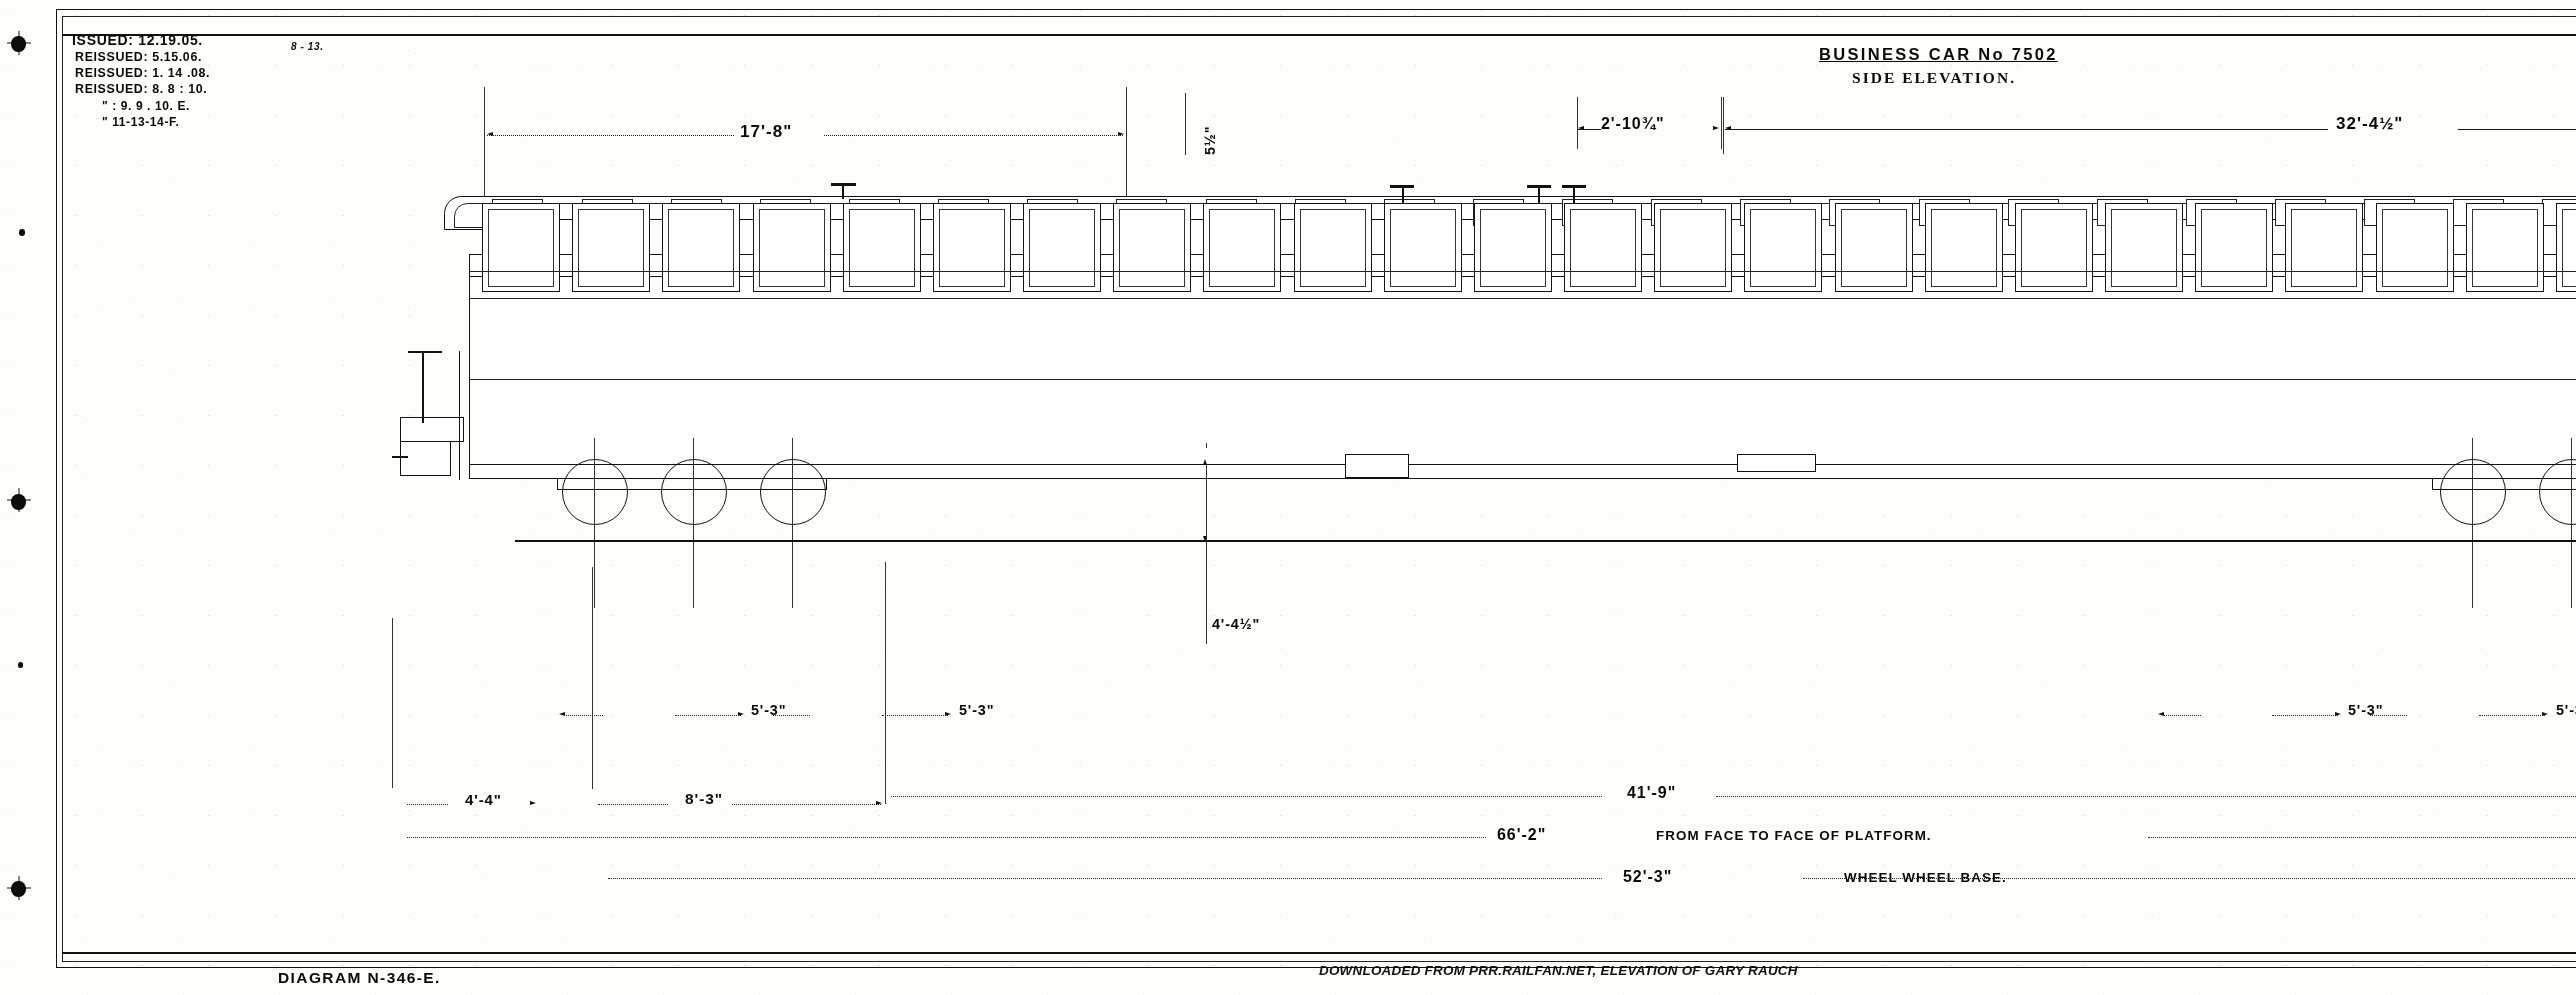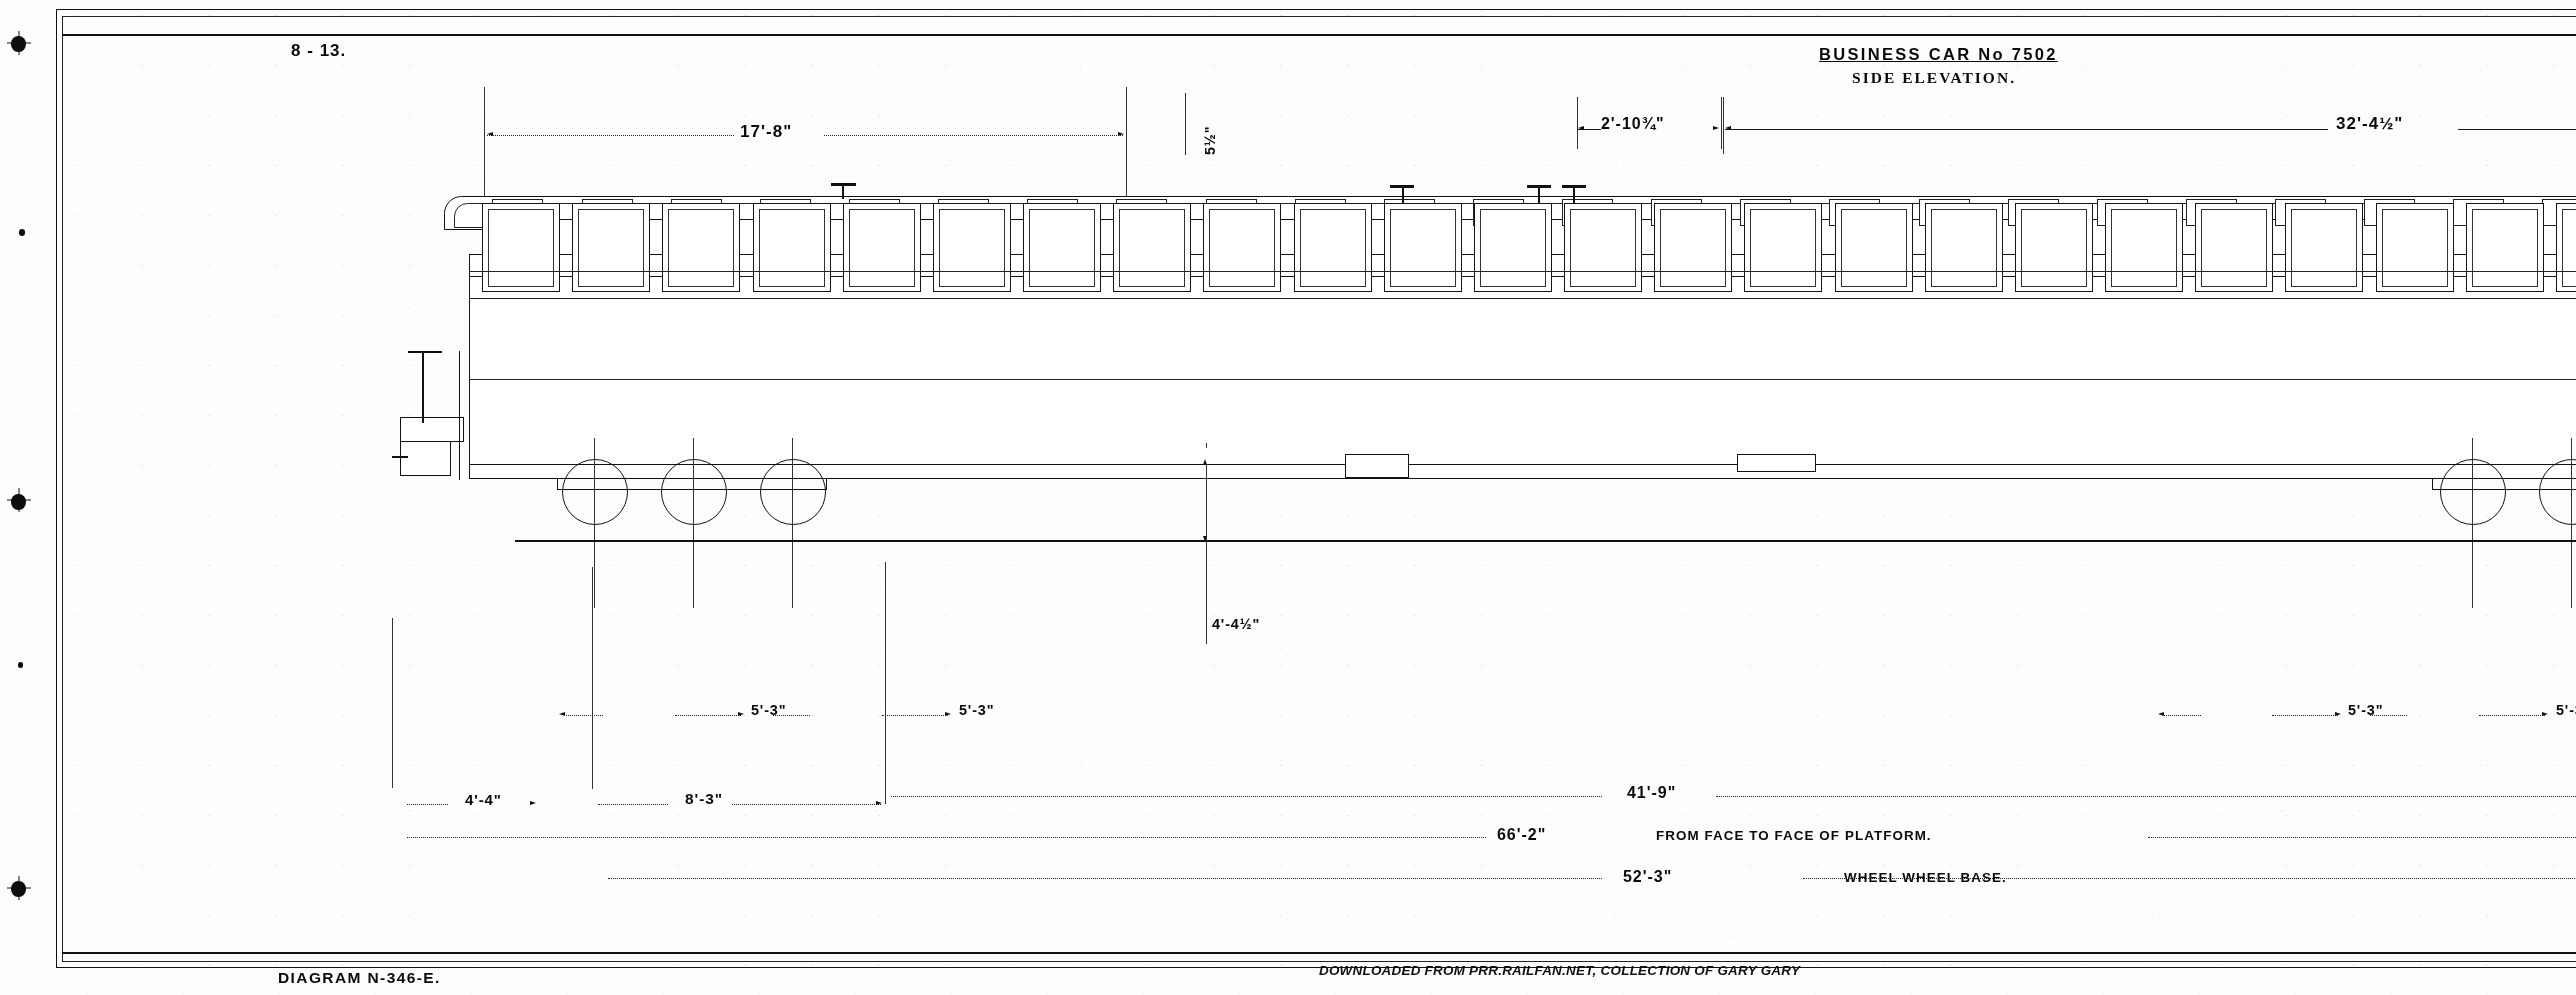--- a/index.html
+++ b/index.html
@@ -149,22 +149,30 @@
   <div class="blot" style="left:11.3px;top:494px;width:14.4px;height:15.5px;"></div>
   <div class="cross" style="left:7.2px;top:876px;width:24px;height:24px;"></div>
   <div class="blot" style="left:11.3px;top:881px;width:14.4px;height:15.5px;"></div>
   <div class="blot" style="left:18.5px;top:229px;width:6.7px;height:6.7px;"></div>
   <div class="blot" style="left:17.5px;top:662px;width:5.7px;height:5.7px;"></div>
 
   <div class="ln lnh" style="left:62px;top:952px;width:3738px;height:1.5px;"></div>
 
   <div class="ln lnh" style="left:62px;top:34px;width:2993px;height:1.5px;"></div>
 
-
-  <div class="hl" style="left:291px;top:41px;font-size:17px;">8 - 13.</div>
+  <div class="noteblock" style="left:72px;top:32px;">
+    <div class="it" style="font-size:14px;">ISSUED: 12.19.05.</div>
+    <div class="it" style="font-size:12.4px;margin-top:2.1px;margin-left:3.1px;">REISSUED: 5.15.06.</div>
+    <div class="it" style="font-size:12.4px;margin-top:2.1px;margin-left:3.1px;">REISSUED: 1. 14 .08.</div>
+    <div class="it" style="font-size:12.4px;margin-top:2.1px;margin-left:3.1px;">REISSUED: 8. 8 : 10.</div>
+    <div class="it" style="font-size:12px;margin-top:2.6px;margin-left:30px;">"        : 9. 9 . 10. E.</div>
+    <div class="it" style="font-size:12px;margin-top:2.6px;margin-left:30px;">"         11-13-14-F.</div>
+  </div>
+
+  <div class="hl" style="left:291px;top:41px;font-size:10px;font-style:italic;">8 - 13.</div>
 
   <div class="hl" style="left:1819px;top:45px;font-size:16.5px;letter-spacing:.14em;text-decoration:underline;">BUSINESS  CAR  No 7502</div>
   <div class="hl" style="left:1852px;top:69px;font-size:15.5px;letter-spacing:.13em;font-family:Liberation Serif, serif;">SIDE  ELEVATION.</div>
 
   <div class="ext" style="left:484px;top:87px;height:129px;"></div>
   <div class="ext" style="left:1126px;top:87px;height:155px;"></div>
   <div class="dimline" style="left:487px;top:135px;width:247px;"></div>
   <div class="dimline" style="left:824px;top:135px;width:299px;"></div>
   <div class="arrowL" style="left:487px;top:132px;"></div>
   <div class="arrowR" style="left:1118px;top:132px;"></div>
@@ -344,15 +352,15 @@
   <div class="dimline" style="left:2148px;top:837px;width:814px;"></div>
   <div class="hl" style="left:1497px;top:826px;font-size:16px;">66'-2"</div>
   <div class="hl" style="left:1656px;top:828px;font-size:13.4px;letter-spacing:.08em;">FROM  FACE  TO  FACE  OF  PLATFORM.</div>
 
   <div class="dimline" style="left:608px;top:878px;width:994px;"></div>
   <div class="dimline" style="left:1803px;top:878px;width:912px;"></div>
   <div class="hl" style="left:1623px;top:868px;font-size:16px;">52'-3"</div>
   <div class="hl" style="left:1844px;top:870px;font-size:13.4px;letter-spacing:.08em;">WHEEL  WHEEL  BASE.</div>
 
   <div class="hl" style="left:278px;top:969px;font-size:15.5px;letter-spacing:.09em;">DIAGRAM N-346-E.</div>
-  <div id="watermark">DOWNLOADED FROM PRR.RAILFAN.NET, COLLECTION OF GARY GARY</div>
+  <div id="watermark">DOWNLOADED FROM PRR.RAILFAN.NET, ELEVATION OF GARY RAUCH</div>
 </div>
 
 
 </body></html>

